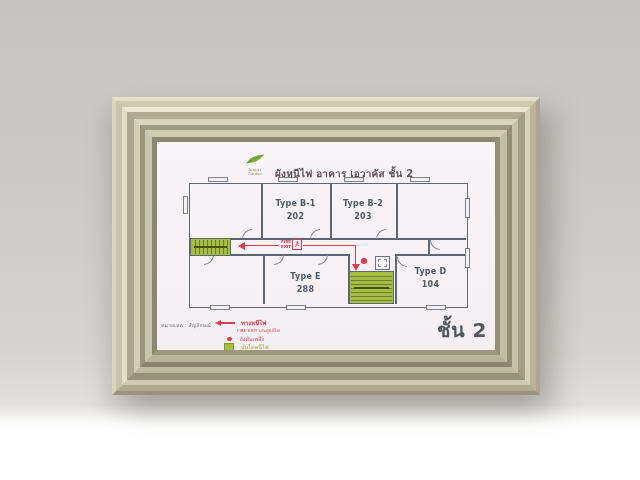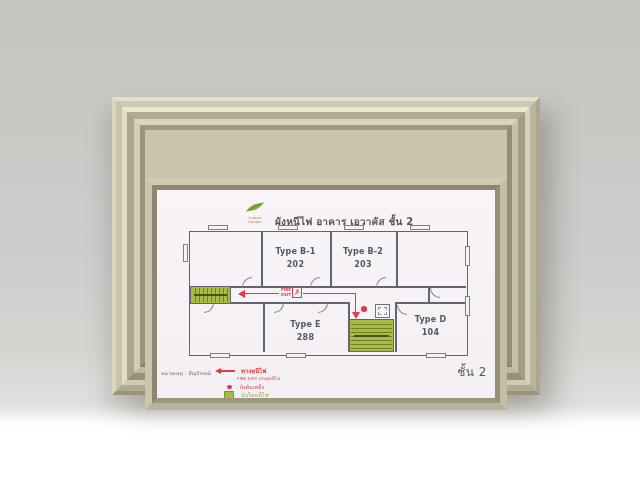--- a/index.html
+++ b/index.html
@@ -9,21 +9,21 @@
   
   .frame{position:absolute;left:112px;top:97px;width:428px;height:298px;background:#c9c4ac;
     box-shadow:16px 14px 24px rgba(108,104,98,.38),-8px 14px 18px rgba(108,104,98,.20);}
   .r{box-sizing:border-box;width:100%;height:100%;}
   .r1{border:4px solid;border-color:#e4e0ca #ada78f #9a947c #dad5bf;}
   .r2{border:6px solid;border-color:#cec9b1 #bbb59d #b0aa92 #c8c3ab;}
   .r3{border:5px solid;border-color:#ebe7d1 #d6d1bb #cfcab4 #e2ddc7;}
   .r4{border:7px solid;border-color:#b1ab93 #a39d85 #97917b #aca68e;}
   .r5{border:6px solid;border-color:#d9d4be #c6c1a9 #beb9a1 #d2cdb7;}
   .r6{border:5px solid;border-color:#a09a82 #938d75 #8a846e #9b957d;}
-  .r7{border:7px solid;border-color:#d0cbb3 #c2bda5 #b8b39b #cac5ad;margin-top:48px;}
+  .r7{border:7px solid;border-color:#d0cbb3 #c2bda5 #b8b39b #cac5ad;}
   .r8{border:5px solid;border-color:#8d8771 #95907a #9d977f #8d8771;}
   .print{position:relative;width:100%;height:100%;background:linear-gradient(180deg,#f8f4f8,#f4eff3);overflow:hidden;}
   
   .logo{position:absolute;left:84px;top:10px;width:28px;text-align:center;line-height:1;}
   .logo .lg-txt{display:block;font-size:3.5px;color:#a97c3f;margin-top:1px;letter-spacing:.2px;}
   .title{position:absolute;left:118px;top:24px;font-size:10px;font-weight:700;color:#5b4e54;letter-spacing:.2px;white-space:nowrap;}
   
   .bldg{position:absolute;left:32px;top:41px;width:279px;height:125px;border:1.5px solid #5e6672;box-sizing:border-box;background:transparent;}
   .w{position:absolute;background:#5e6672;}
   .room{position:absolute;display:flex;flex-direction:column;align-items:center;justify-content:center;
@@ -47,21 +47,21 @@
   .note{position:absolute;left:4px;top:179px;font-size:5px;color:#615a62;letter-spacing:.2px;}
   .leg-row{position:absolute;display:flex;align-items:center;}
   .leg-arrow-line{width:14px;height:1.4px;background:#e03a4e;position:relative;}
   .leg-arrow-head{width:0;height:0;border-top:3px solid transparent;border-bottom:3px solid transparent;border-right:6px solid #e03a4e;}
   .leg-lab-red{font-size:6px;font-weight:700;color:#e03a4e;margin-left:6px;white-space:nowrap;}
   .leg-sub{position:absolute;left:80px;top:185px;font-size:4.3px;color:#e03a4e;white-space:nowrap;}
   .leg-dot{width:4.5px;height:4.5px;border-radius:50%;background:#e03a4e;}
   .leg-lab-sm{font-size:5.5px;color:#e03a4e;margin-left:8px;white-space:nowrap;}
   .leg-sq{width:8px;height:6px;background:#a7bc43;border:.8px solid #7f9630;}
   .leg-lab-gr{font-size:5.5px;color:#96a832;margin-left:7px;white-space:nowrap;}
-  .floor-badge{position:absolute;right:8px;top:172px;font-size:12px;font-weight:400;color:#51575f;letter-spacing:.5px;}
+  .floor-badge{position:absolute;right:8px;top:172px;font-size:20px;font-weight:700;color:#51575f;letter-spacing:.5px;}
 </style>
 </head>
 <body>
 
 <div class="wall"></div>
 
 <div class="frame">
  <div class="r r1">
  <div class="r r2">
  <div class="r r3">

